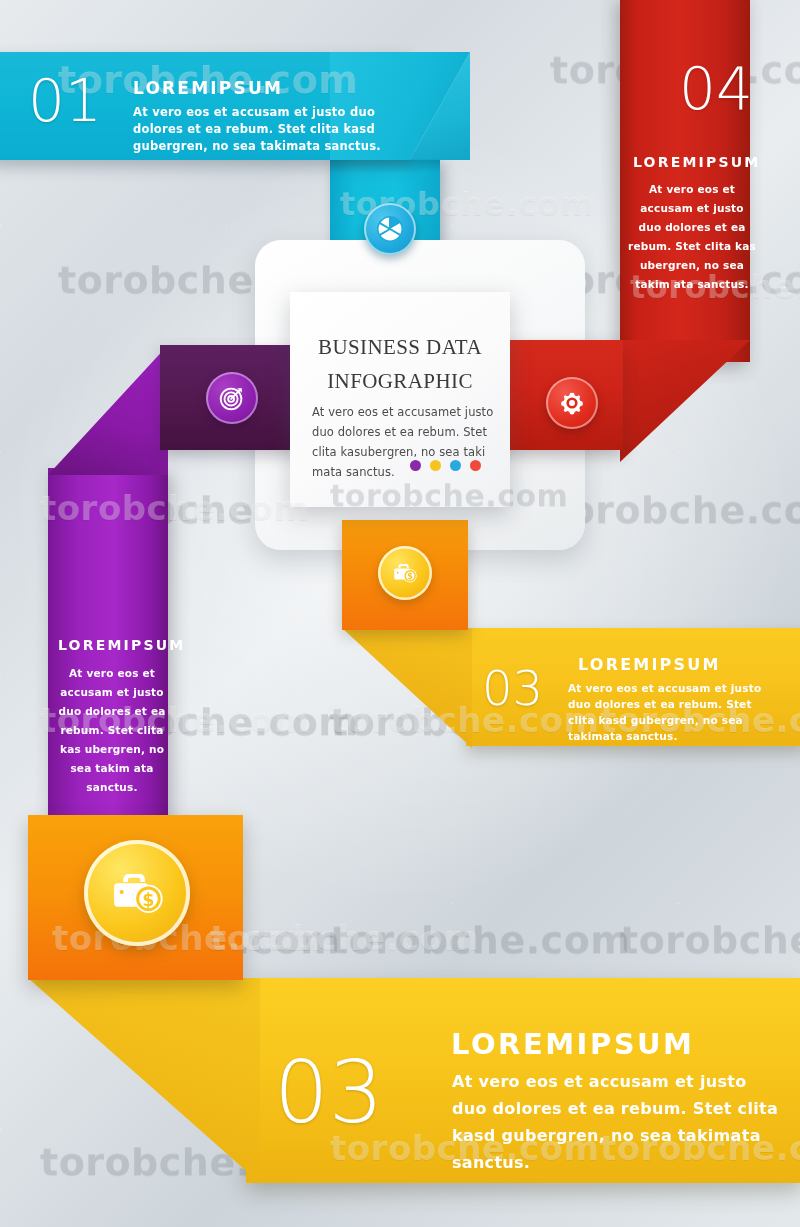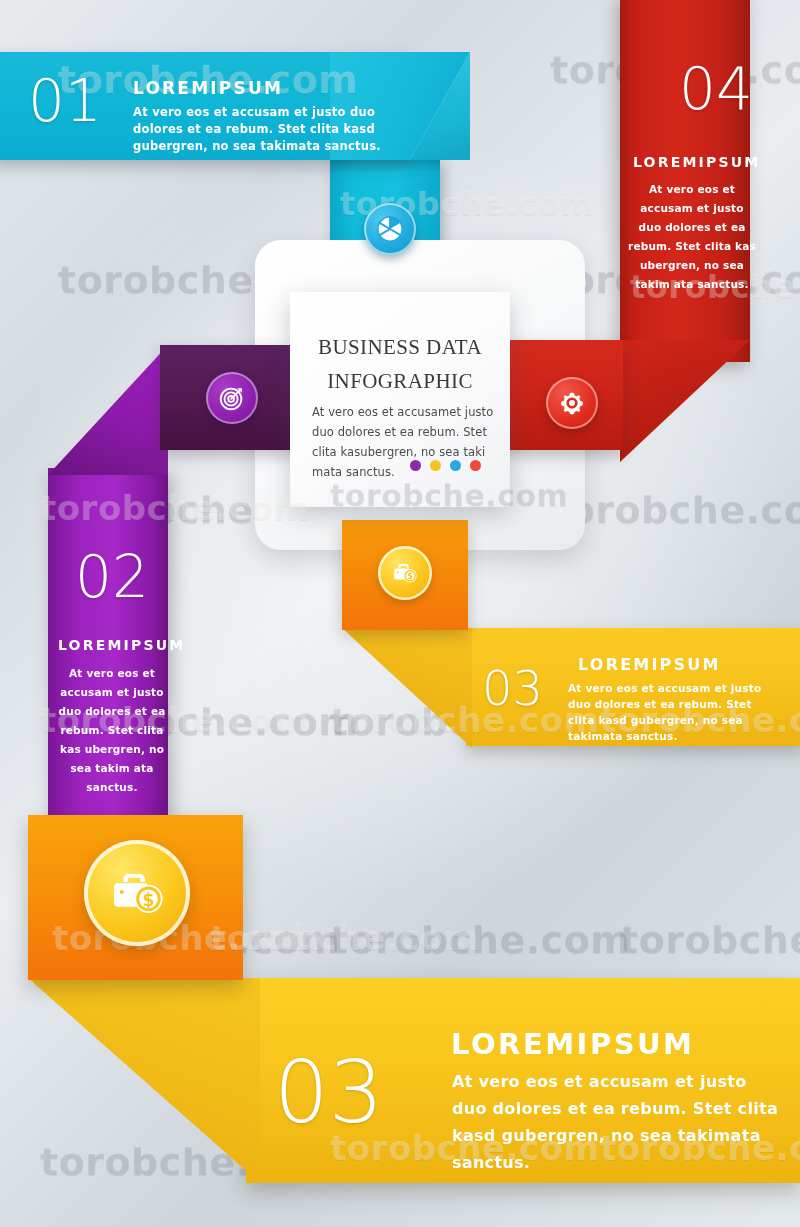--- a/index.html
+++ b/index.html
@@ -378,21 +378,20 @@
   </div>
 
   <div class="num piece" id="t01-num">01</div>
   <div class="kicker piece" id="t01-kick">LOREMIPSUM</div>
   <div class="body piece" id="t01-body">At vero eos et accusam et justo duo dolores et ea rebum. Stet clita kasd gubergren, no sea takimata sanctus.</div>
 
   <div class="num piece" id="t04-num">04</div>
   <div class="kicker piece" id="t04-kick">LOREMIPSUM</div>
   <div class="body piece" id="t04-body">At vero eos et accusam et justo duo dolores et ea rebum. Stet clita kas ubergren, no sea takim ata sanctus.</div>
 
-  <div class="num piece" id="t02-num">02</div>
   <div class="kicker piece" id="t02-kick">LOREMIPSUM</div>
   <div class="body piece" id="t02-body">At vero eos et accusam et justo duo dolores et ea rebum. Stet clita kas ubergren, no sea takim ata sanctus.</div>
 
   <div class="num piece" id="t03-num">03</div>
   <div class="kicker piece" id="t03-kick">LOREMIPSUM</div>
   <div class="body piece" id="t03-body">At vero eos et accusam et justo duo dolores et ea rebum. Stet clita kasd gubergren, no sea takimata sanctus.</div>
 
   <div class="num piece" id="t03b-num">03</div>
   <div class="kicker piece" id="t03b-kick">LOREMIPSUM</div>
   <div class="body piece" id="t03b-body">At vero eos et accusam et justo duo dolores et ea rebum. Stet clita kasd gubergren, no sea takimata sanctus.</div>

